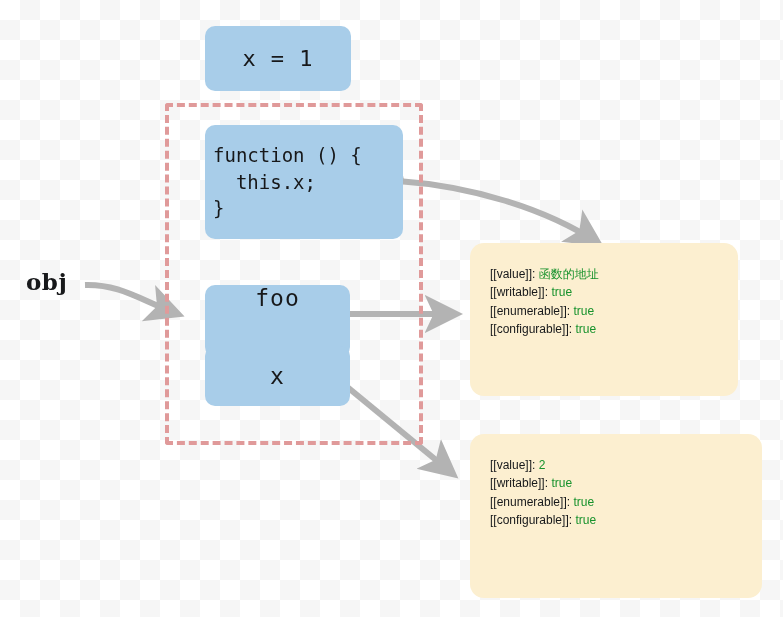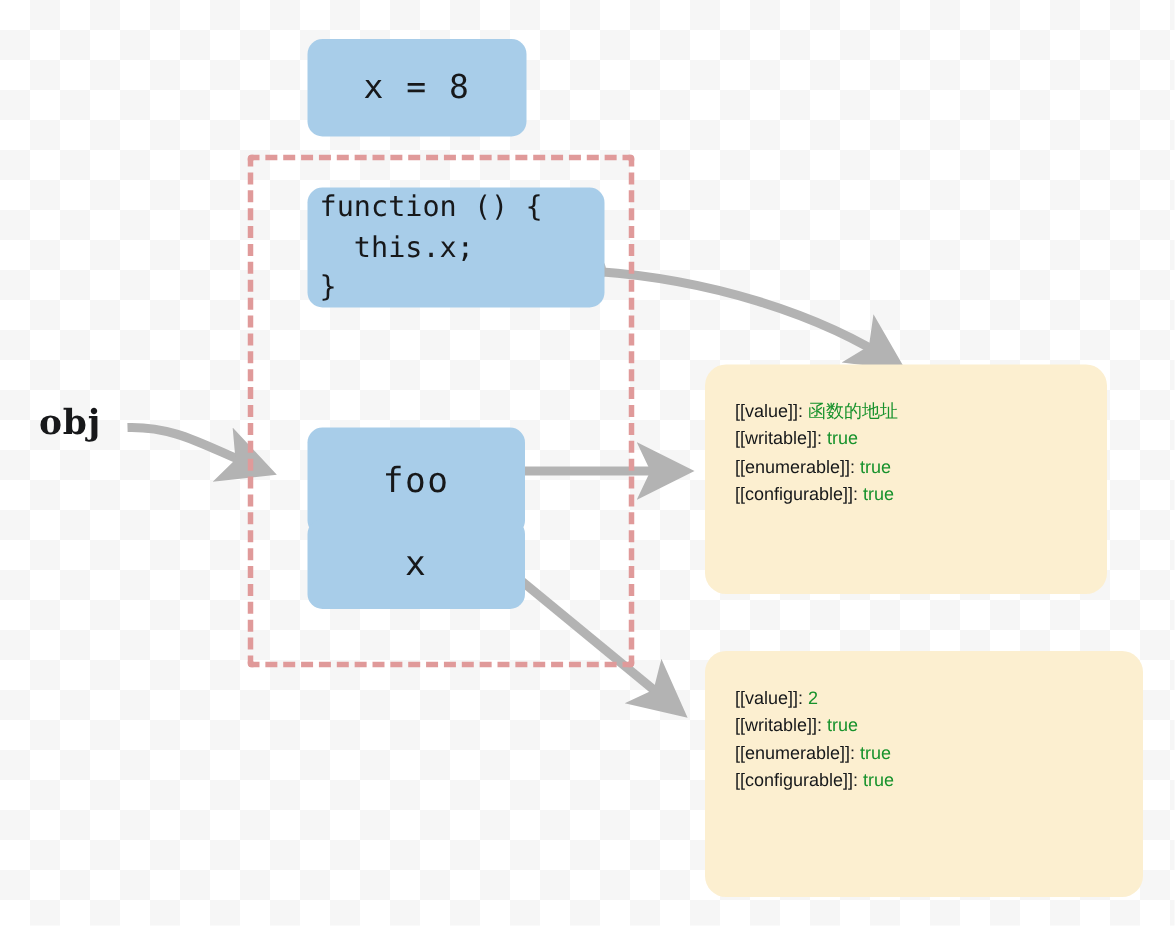--- a/index.html
+++ b/index.html
@@ -69,35 +69,35 @@
   }
   #box-x-assign .txt {
     font-size: 22px;
     letter-spacing: 1px;
   }
 
   #box-function {
     left: 205px;
     top: 125px;
     width: 198px;
-    height: 80px;
+    height: 114px;
     align-items: center;
     padding-left: 8px;
   }
   #box-function .txt {
     font-size: 19px;
     line-height: 1.42;
   }
 
   #box-foo {
     left: 205px;
     top: 285px;
     width: 145px;
     height: 72px;
-    align-items: center;
+    align-items: flex-start;
     justify-content: center;
   }
   #box-foo .txt {
     font-size: 23px;
     letter-spacing: 1px;
   }
 
   #box-x-prop {
     left: 205px;
     top: 346px;
@@ -176,21 +176,21 @@
 
     <path d="M 340 381 L 453 474" stroke="#b3b3b3" stroke-width="6" fill="none" marker-end="url(#arrow-gray)"></path>
     <circle cx="334" cy="376" r="10" fill="#b3b3b3"></circle>
   </svg>
 
   <div class="obj-frame"></div>
 
   <div id="obj-label">obj</div>
 
   <div class="blue-box" id="box-x-assign">
-    <span class="txt">x = 8</span>
+    <span class="txt">x = 1</span>
   </div>
 
   <div class="blue-box" id="box-function">
     <span class="txt">function () {
   this.x;
 }</span>
   </div>
 
   <div class="blue-box" id="box-foo">
     <span class="txt">foo</span>

